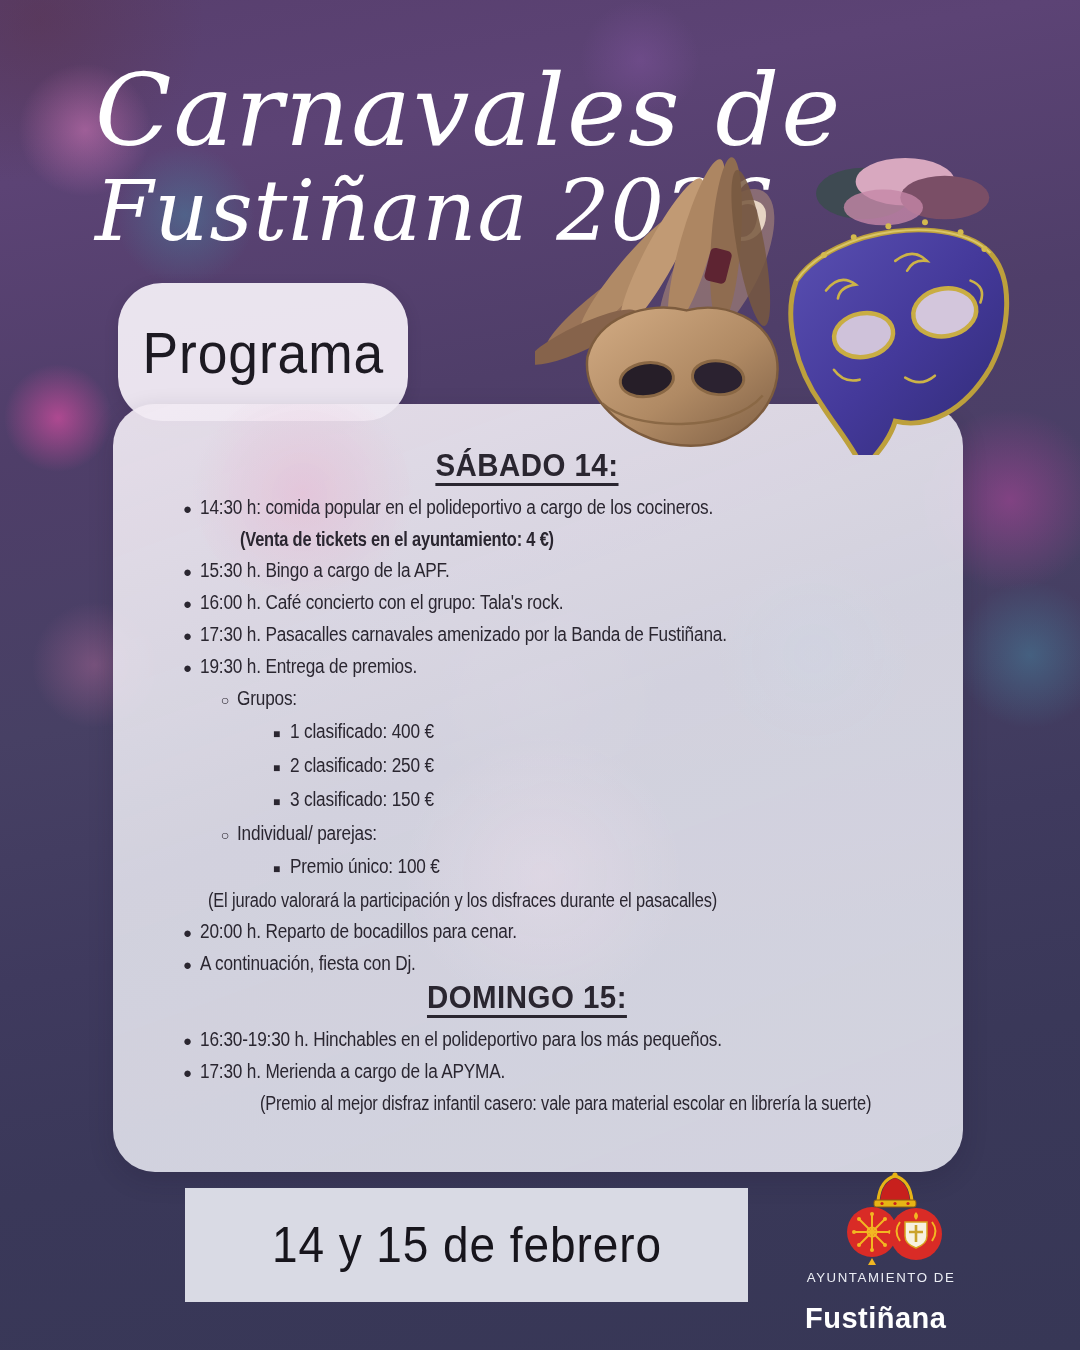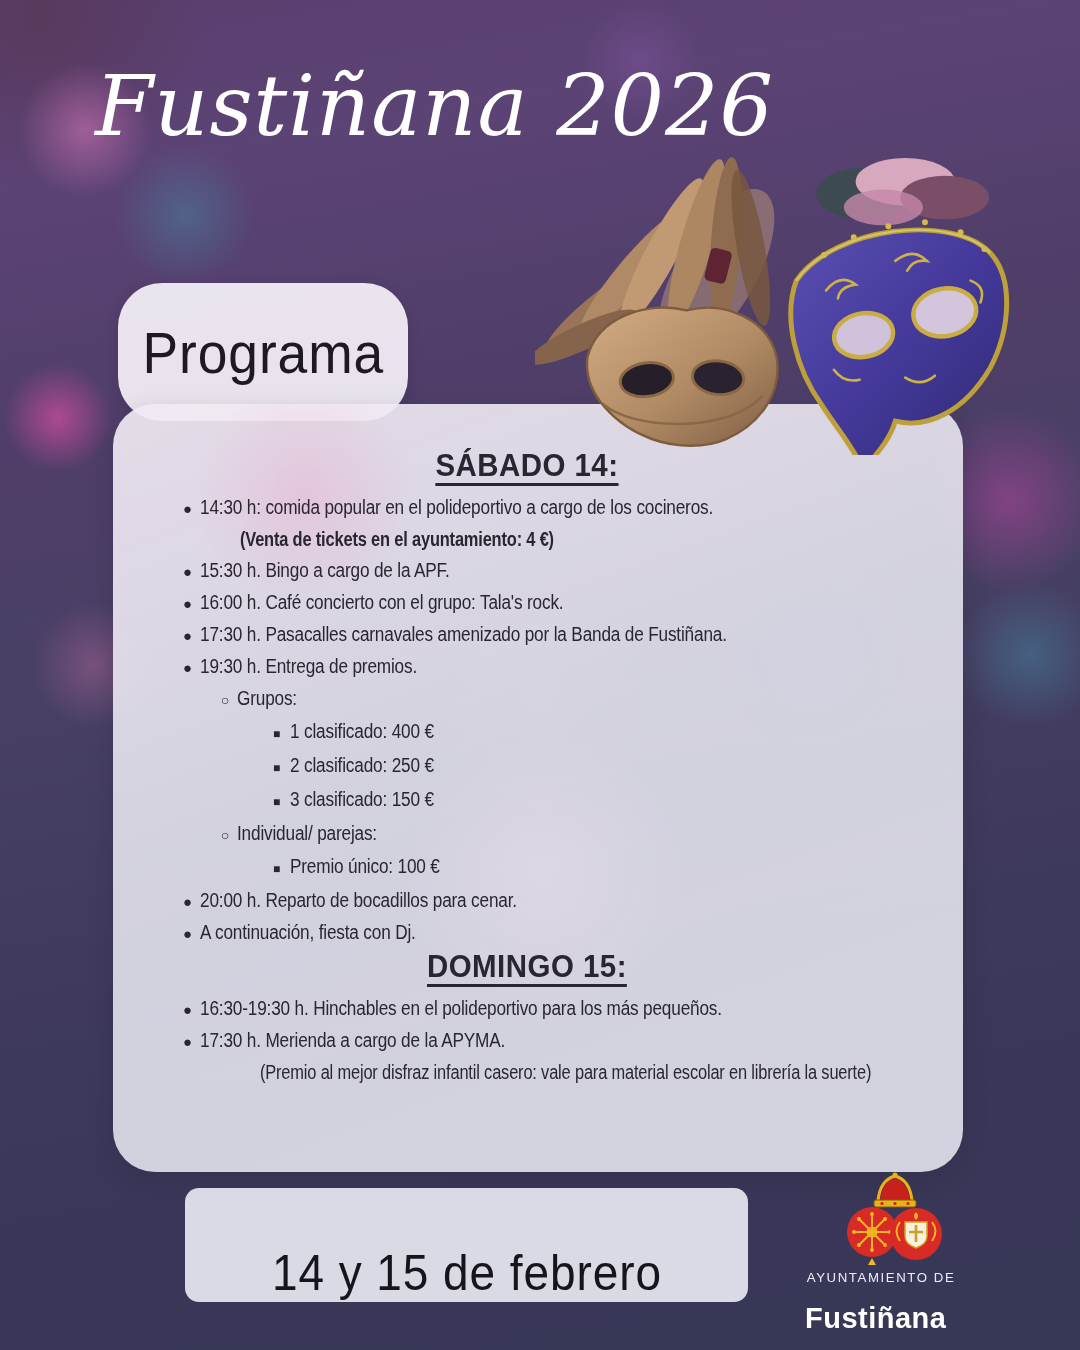--- a/index.html
+++ b/index.html
@@ -71,37 +71,38 @@
   .b1{padding-left:10px;}  .b1 .mk{width:25px;font-size:15px;}
   .b2{padding-left:48px;}  .b2 .mk{width:24px;font-size:14px;}
   .b3{padding-left:98px;}  .b3 .mk{width:27px;font-size:12px;}
   .n0{padding-left:43px;}
   .n1{padding-left:75px;font-weight:bold;}
   .n2{padding-left:95px;}
   .n0 .txt,.n1 .txt,.n2 .txt{transform:scaleX(.82);}
   
   .date-box{
     position:absolute;left:185px;top:1188px;width:563px;height:114px;
-    background:#d9dae4;display:flex;align-items:flex-end;justify-content:center;z-index:3;border-radius:14px;
+    background:#d9dae4;display:flex;align-items:center;justify-content:center;z-index:3;
   }
   .date-box span{font-size:50px;color:#17151c;letter-spacing:1px;transform:scaleX(.92);}
   
   .logo{position:absolute;left:805px;top:1172px;width:180px;z-index:3;text-align:left;color:#fff;}
   .logo .crest{display:block;margin:0 auto;}
   .org-prefix{font-size:13.5px;letter-spacing:1.6px;color:#eceef5;margin-top:2px;transform:scaleX(.98);}
   .org-name{font-size:29px;font-weight:700;letter-spacing:.5px;margin-top:17px;}
 </style>
 </head>
 <body>
 
 <div class="poster">
 
   <div class="bg"></div>
 
   <div class="title-block">
+    <div class="title-l1">Carnavales de</div>
     <div class="title-l2">Fustiñana 2026</div>
   </div>
 
   <svg class="masks" viewBox="0 0 490 320" aria-hidden="true">
     <defs>
       <linearGradient id="pmask" x1="0" y1="0" x2="1" y2="1">
         <stop offset="0" stop-color="#5a50b2"></stop>
         <stop offset=".5" stop-color="#44399a"></stop>
         <stop offset="1" stop-color="#2e2a72"></stop>
       </linearGradient>
@@ -202,20 +203,23 @@
             <span class="mk">■</span>
             <span class="txt">3 clasificado: 150 €</span>
           </div>
           <div class="item b2">
             <span class="mk">○</span>
             <span class="txt">Individual/ parejas:</span>
           </div>
           <div class="item b3">
             <span class="mk">■</span>
             <span class="txt">Premio único: 100 €</span>
+          </div>
+          <div class="item n0">
+            <span class="txt">(El jurado valorará la participación y los disfraces durante el pasacalles)</span>
           </div>
           <div class="item b1">
             <span class="mk">●</span>
             <span class="txt">20:00 h. Reparto de bocadillos para cenar.</span>
           </div>
           <div class="item b1">
             <span class="mk">●</span>
             <span class="txt">A continuación, fiesta con Dj.</span>
           </div>
         </div>

